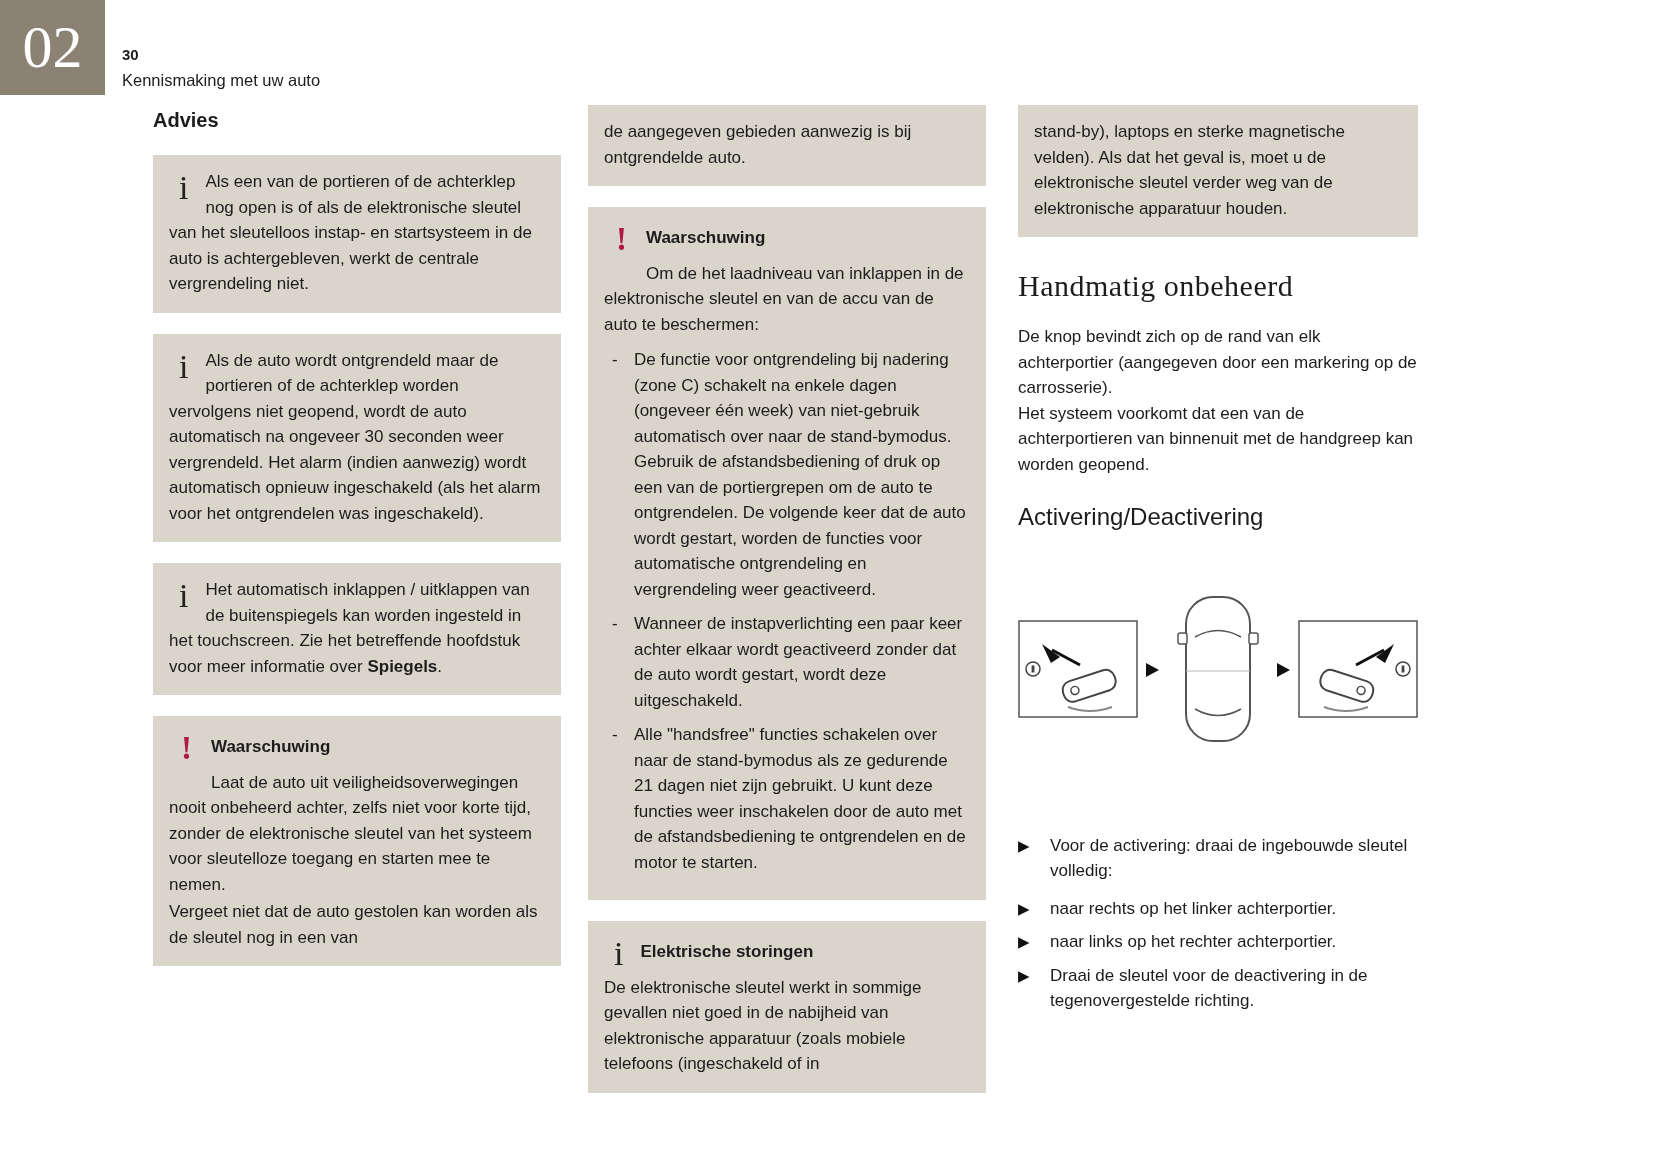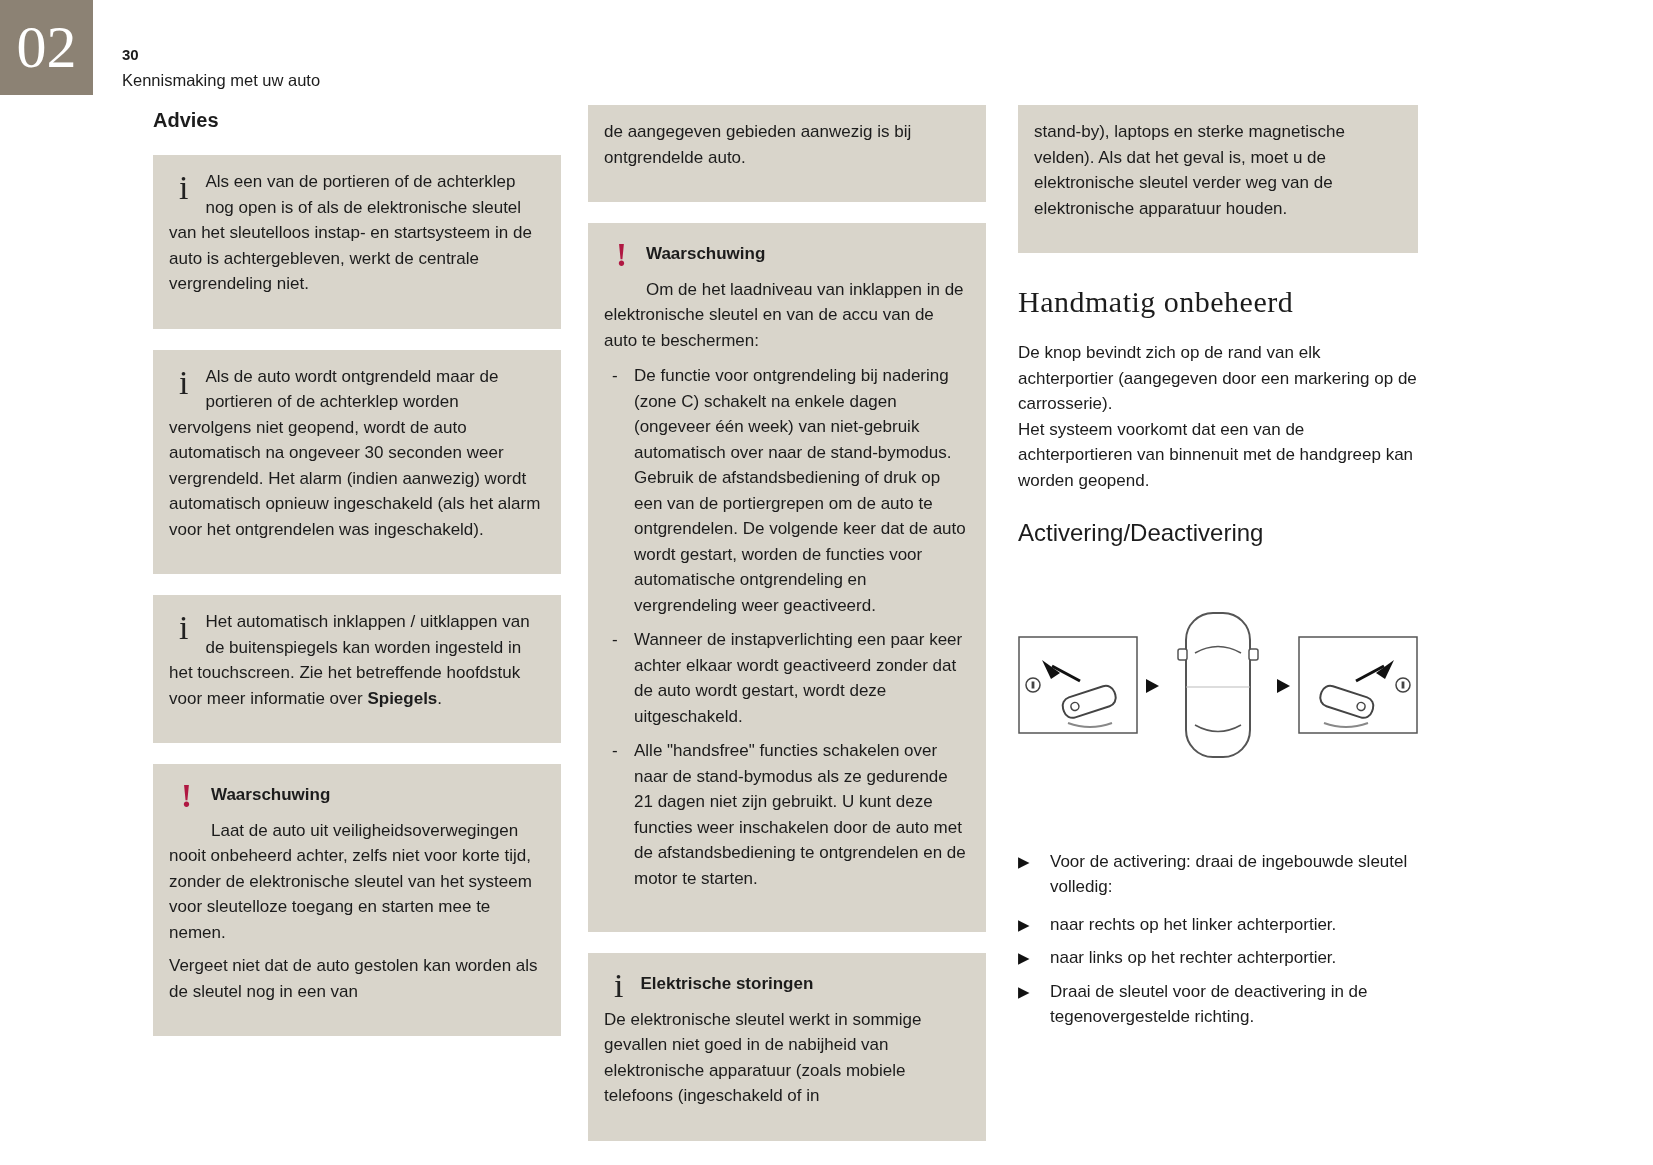--- a/index.html
+++ b/index.html
@@ -5,41 +5,41 @@
   * { box-sizing: border-box; }
   html,body { margin:0; padding:0; }
   body {
     width:1653px; height:1165px; background:#ffffff;
     font-family:"Liberation Sans", sans-serif; color:#1c1c1c;
   }
   .page { position:relative; width:1653px; height:1165px; overflow:hidden; background:#fff; }
 
   
   .chapter-tab {
-    position:absolute; left:0; top:0; width:93px; height:95px;
+    position:absolute; left:0; top:0; width:105px; height:95px;
     background:#8c8274; color:#ffffff;
     display:flex; align-items:center; justify-content:center;
     font-family:"Liberation Serif", serif; font-size:60px; font-weight:300;
   }
   .page-num { position:absolute; left:122px; top:46px; font-size:15px; font-weight:bold; }
   .section-title { position:absolute; left:122px; top:71px; font-size:16.5px; }
 
   
   .col { position:absolute; top:105px; font-size:17px; line-height:1.5; }
   .col-left  { left:153px; width:408px; }
   .col-mid   { left:588px; width:398px; }
   .col-right { left:1018px; width:400px; }
 
   .advies-heading { font-size:20px; font-weight:bold; margin:0 0 20px 0; }
 
   .box {
-    background:#d9d5cb; padding:14px 16px 32px 16px; margin-bottom:21px;
+    background:#d9d5cb; padding:14px 16px 16px 16px; margin-bottom:21px;
   }
   .box p { margin:0; }
-  .box p + p { margin-top:8px; }
+  .box p + p { margin-top:2px; }
   .icon-i {
     float:left; font-family:"Liberation Serif", serif; font-style:normal;
     font-size:34px; line-height:0.95; margin:3px 17px 4px 10px; color:#222;
   }
   .icon-warn {
     float:left; font-family:"Liberation Serif", serif;
     color:#b01842; font-size:33px; font-weight:bold; line-height:0.95;
     margin:3px 19px 8px 12px;
   }
   .box-title { font-weight:bold; padding-top:4px; margin-bottom:10px; }

